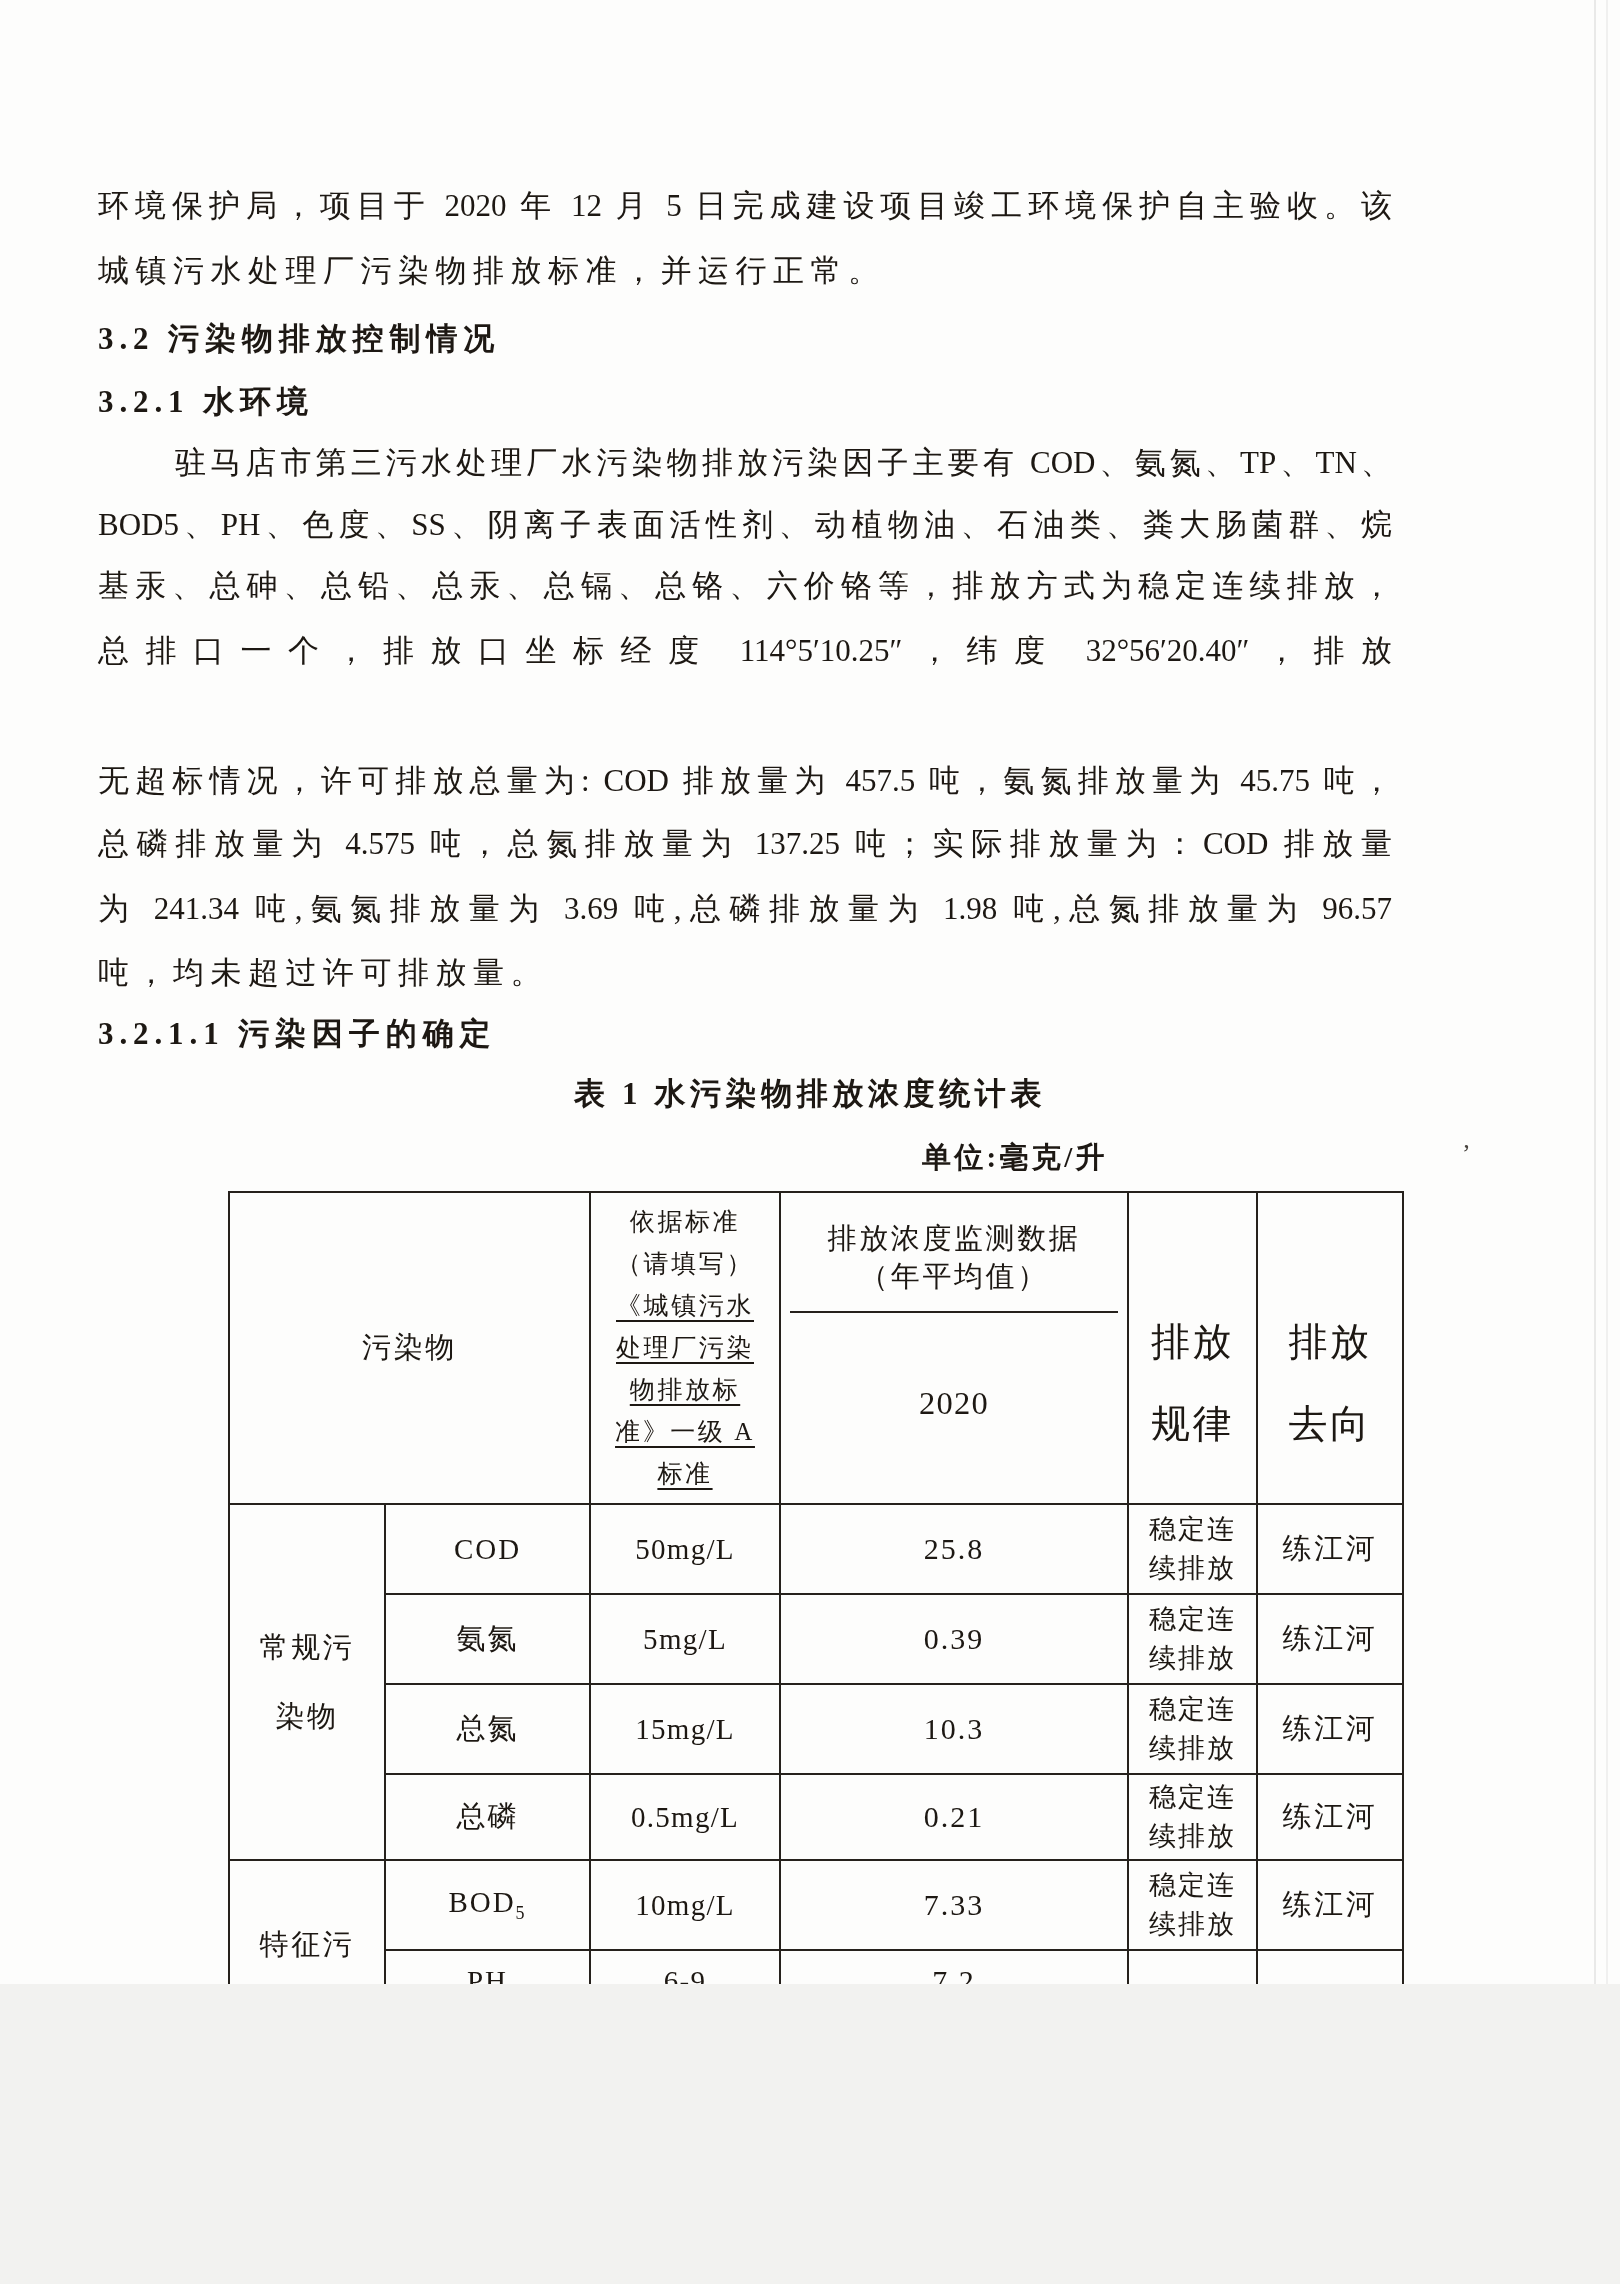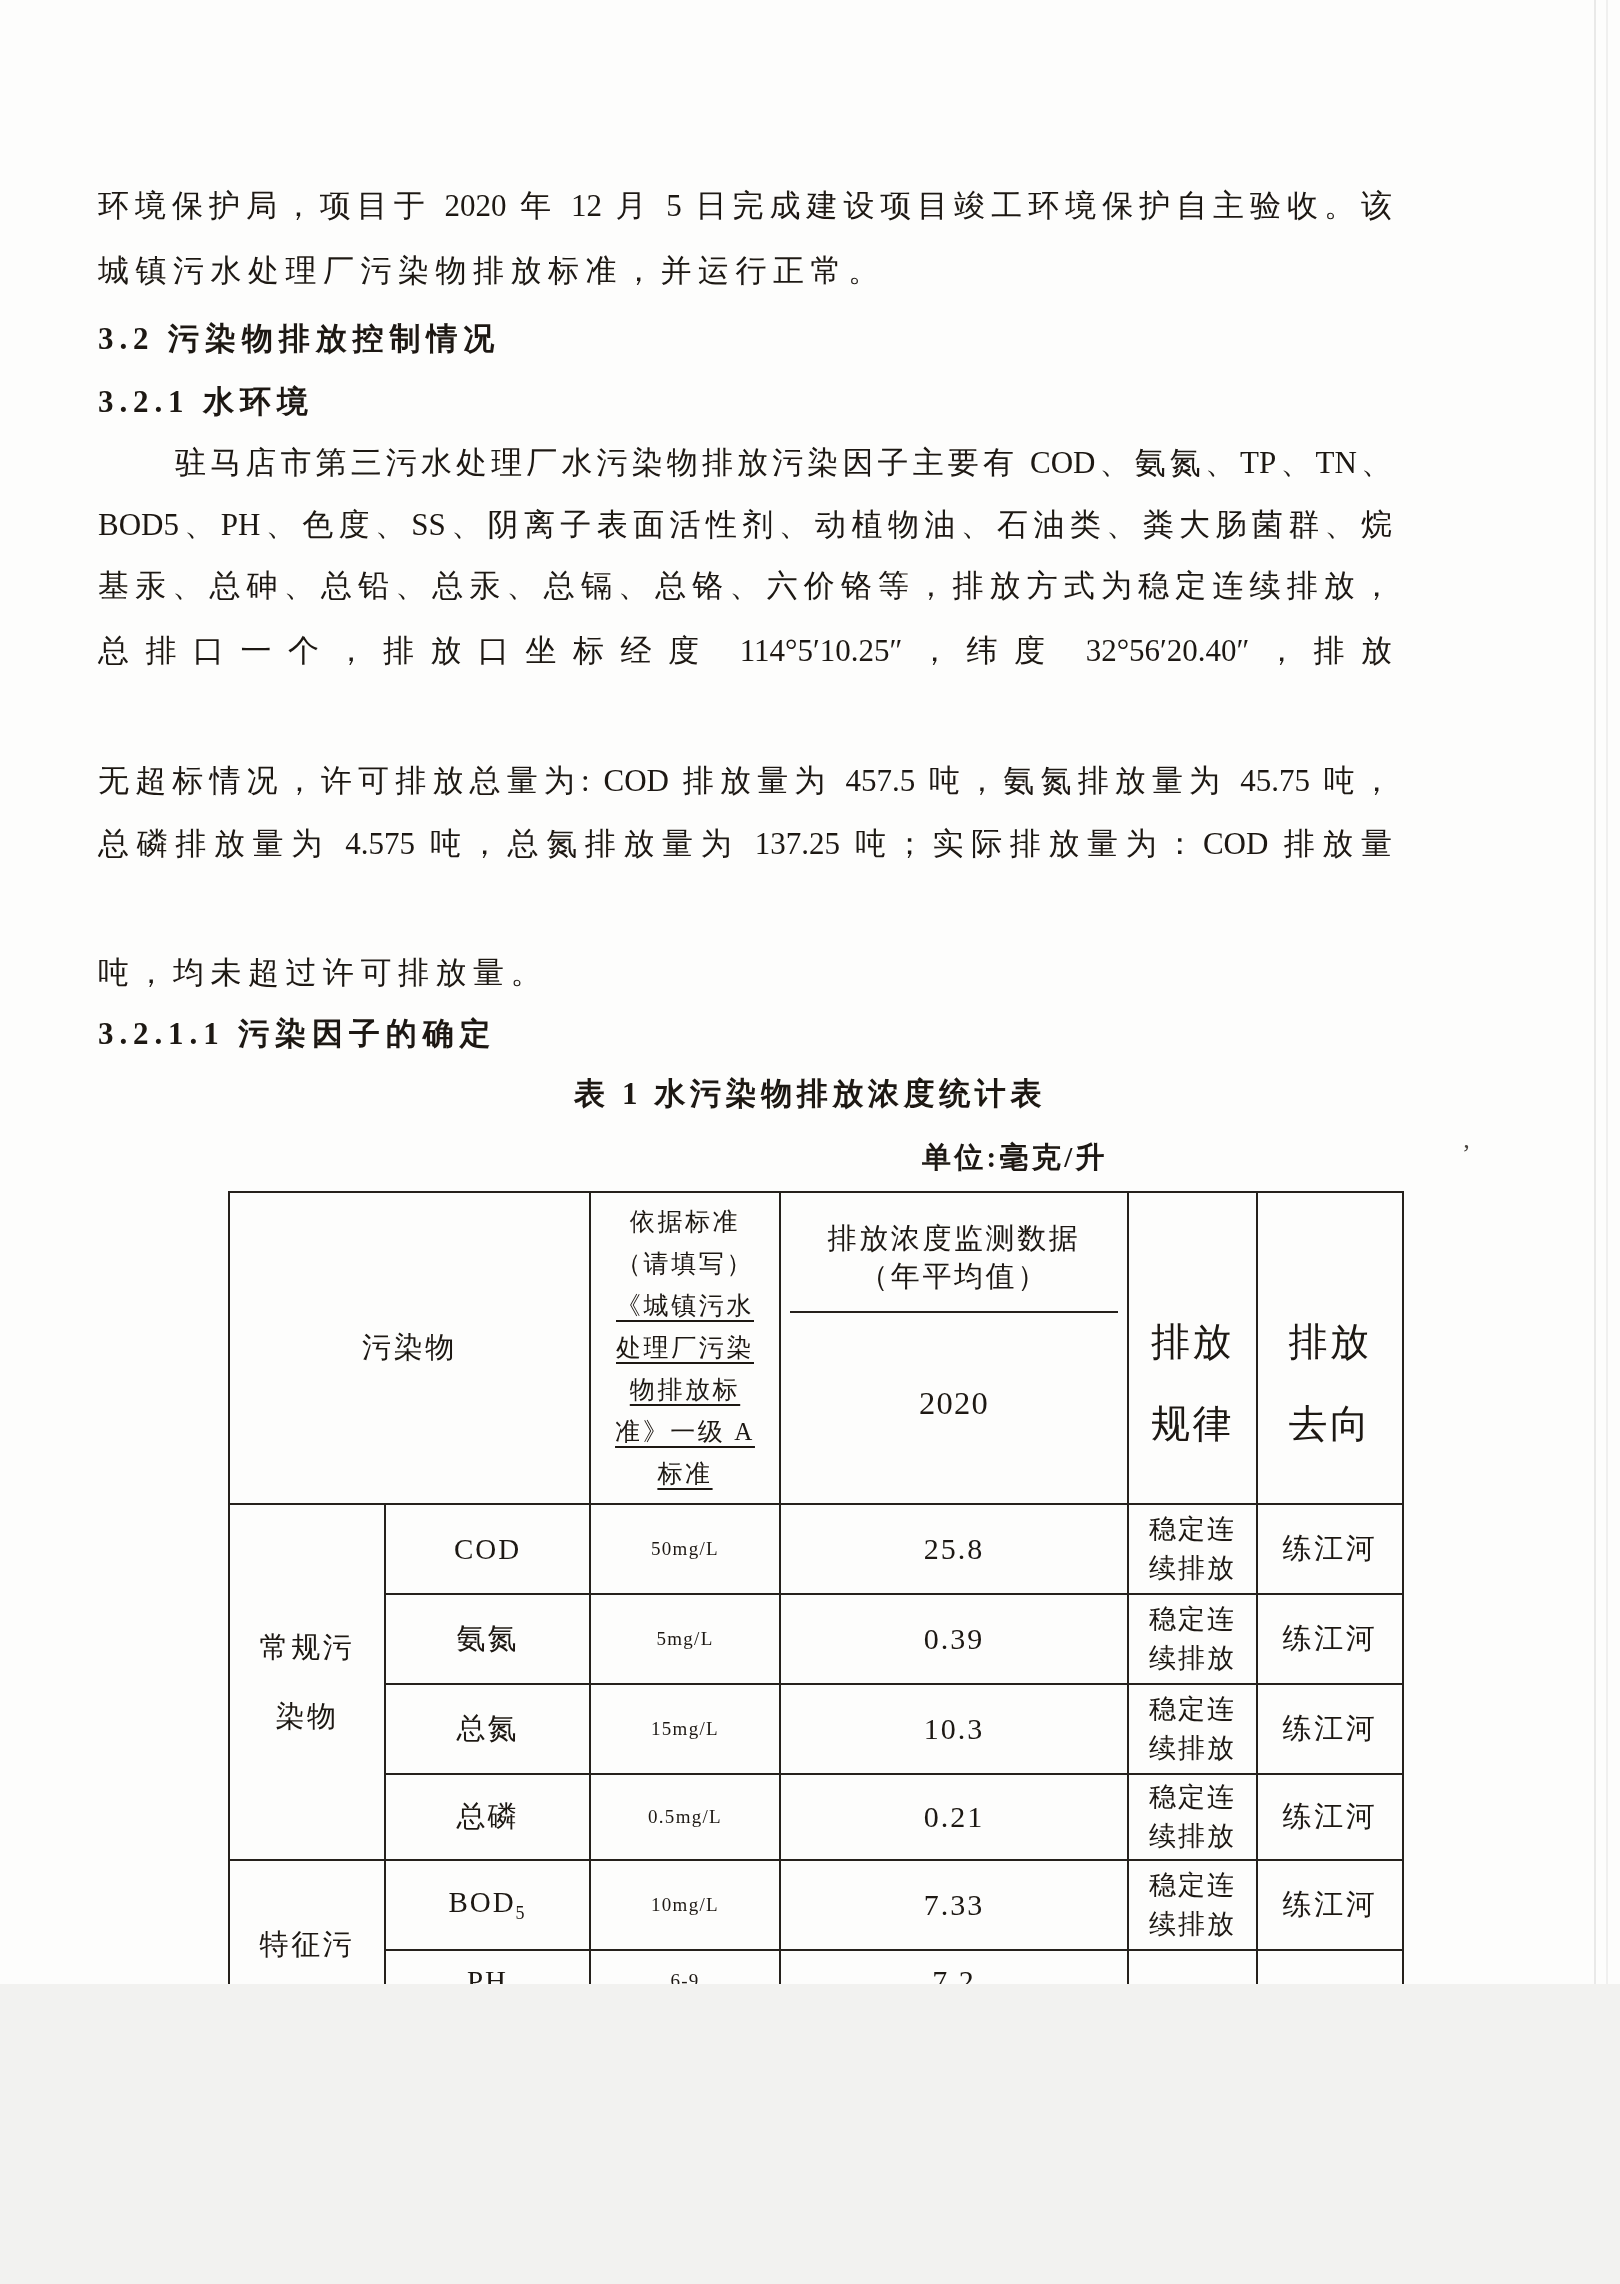--- a/index.html
+++ b/index.html
@@ -52,21 +52,21 @@
     line-height:38px;font-size:29px;
   }
   .monitor-bottom{
     height:181px;display:flex;align-items:center;justify-content:center;
     font-size:32.5px;letter-spacing:1.3px;
   }
   .two-line{margin-top:69px;line-height:82px;font-size:39px;}
   .grp{line-height:69px;font-size:29px;}
   .pat{line-height:39px;font-size:27px;letter-spacing:2px;}
   .val{font-size:30px;letter-spacing:2px;}
-  .std{font-size:19px;letter-spacing:1.3px;}
+  .std{font-size:29px;letter-spacing:1.3px;}
   .nm{font-size:29px;letter-spacing:2px;}
   sub{font-size:18px;}
   
   .pageno{
     position:absolute;left:0;top:2099px;width:1620px;text-align:center;
     font-size:26px;font-weight:bold;
   }
   .edge-line{position:absolute;top:0;width:2px;height:2284px;background:#000;}
   .e1{left:1594px;opacity:0.08;}
   .e2{left:1606px;opacity:0.05;}
@@ -85,20 +85,21 @@
   <div class="line full" style="top:186px">环境保护局，项目于 2020 年 12 月 5 日完成建设项目竣工环境保护自主验收。该</div>
   <div class="line short" style="top:251px">城镇污水处理厂污染物排放标准，并运行正常。</div>
   <div class="line short heading" style="top:319px">3.2 污染物排放控制情况</div>
   <div class="line short heading" style="top:382px">3.2.1 水环境</div>
   <div class="line full indent" style="top:443px">驻马店市第三污水处理厂水污染物排放污染因子主要有 COD、氨氮、TP、TN、</div>
   <div class="line full" style="top:505px">BOD5、PH、色度、SS、阴离子表面活性剂、动植物油、石油类、粪大肠菌群、烷</div>
   <div class="line full" style="top:566px">基汞、总砷、总铅、总汞、总镉、总铬、六价铬等，排放方式为稳定连续排放，</div>
   <div class="line full" style="top:631px">总排口一个，排放口坐标经度 114°5′10.25″，纬度 32°56′20.40″，排放</div>
   <div class="line full" style="top:761px">无超标情况，许可排放总量为: COD 排放量为 457.5 吨，氨氮排放量为 45.75 吨，</div>
   <div class="line full" style="top:824px">总磷排放量为 4.575 吨，总氮排放量为 137.25 吨；实际排放量为：COD 排放量</div>
+  <div class="line full" style="top:889px">为 241.34 吨,氨氮排放量为 3.69 吨,总磷排放量为 1.98 吨,总氮排放量为 96.57</div>
   <div class="line short" style="top:953px">吨，均未超过许可排放量。</div>
   <div class="line short heading" style="top:1014px">3.2.1.1 污染因子的确定</div>
 
   <div class="tbl-title">表 1 水污染物排放浓度统计表</div>
   <div class="unit">单位:毫克/升</div>
   <div class="stray">’</div>
 
   <table>
     <colgroup>
       <col style="width:156px">

